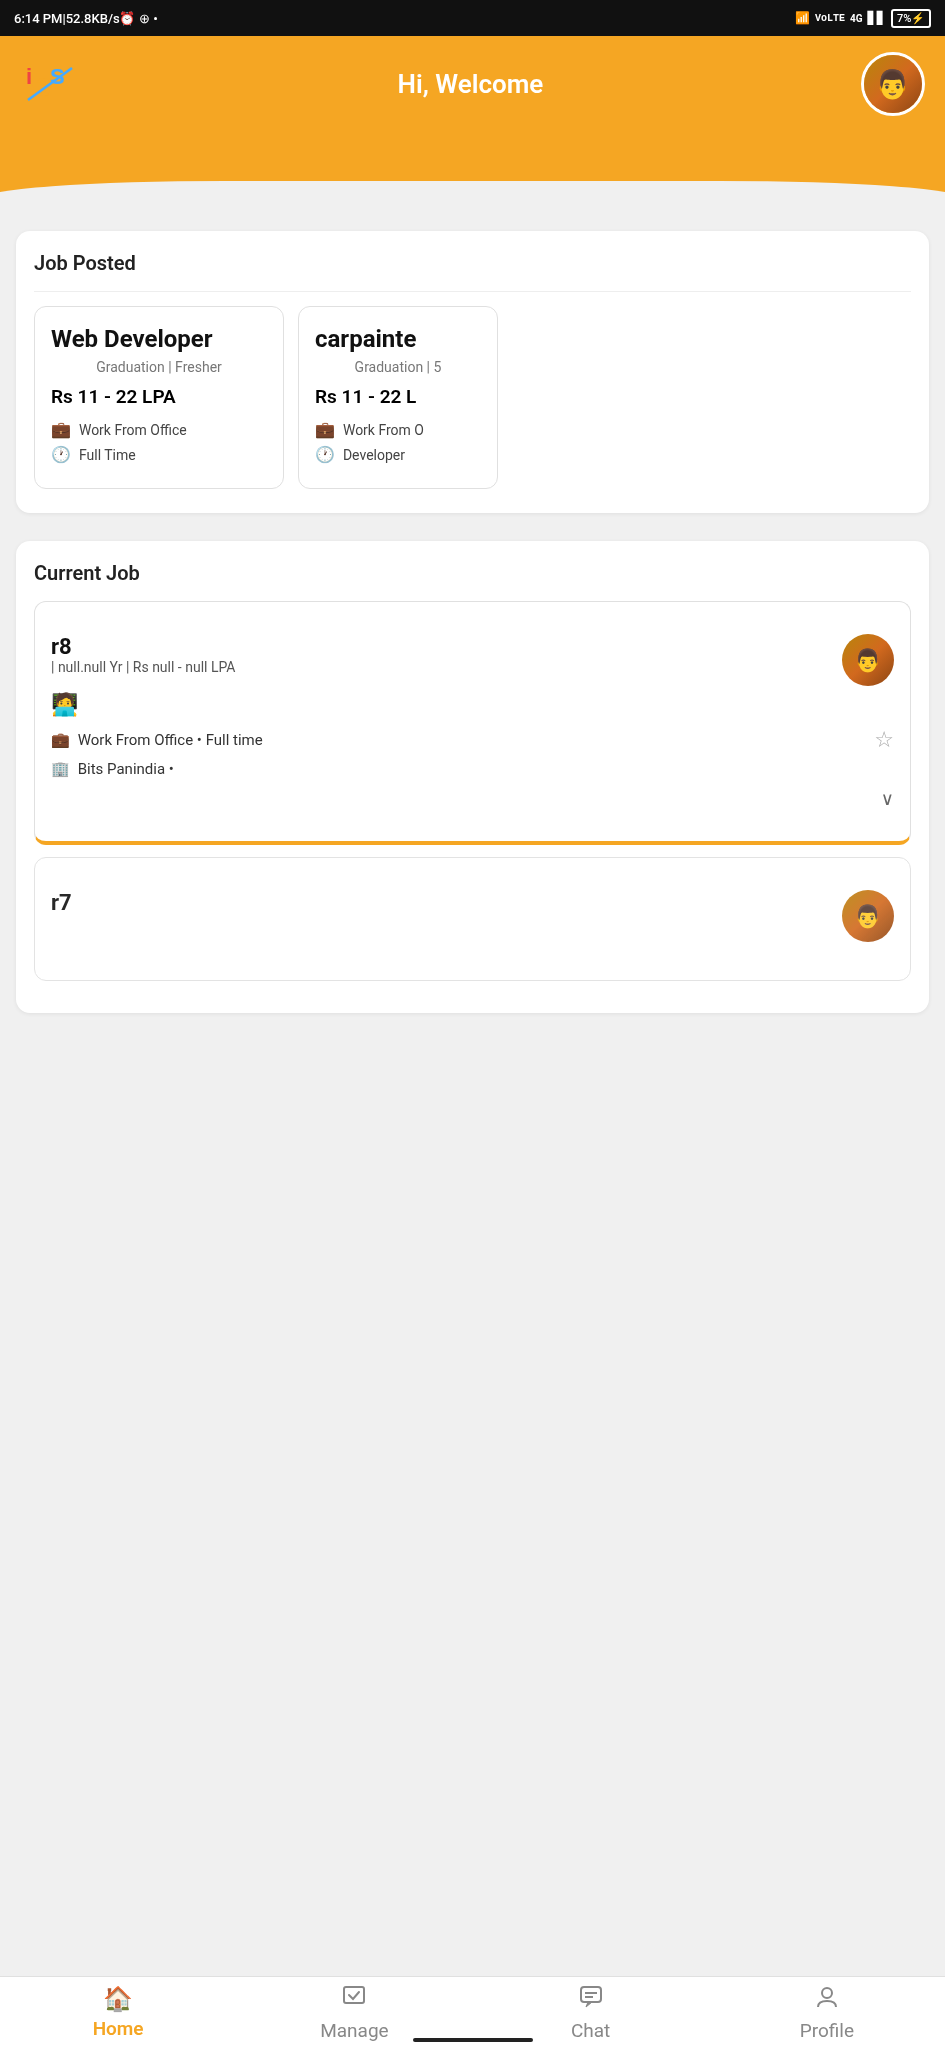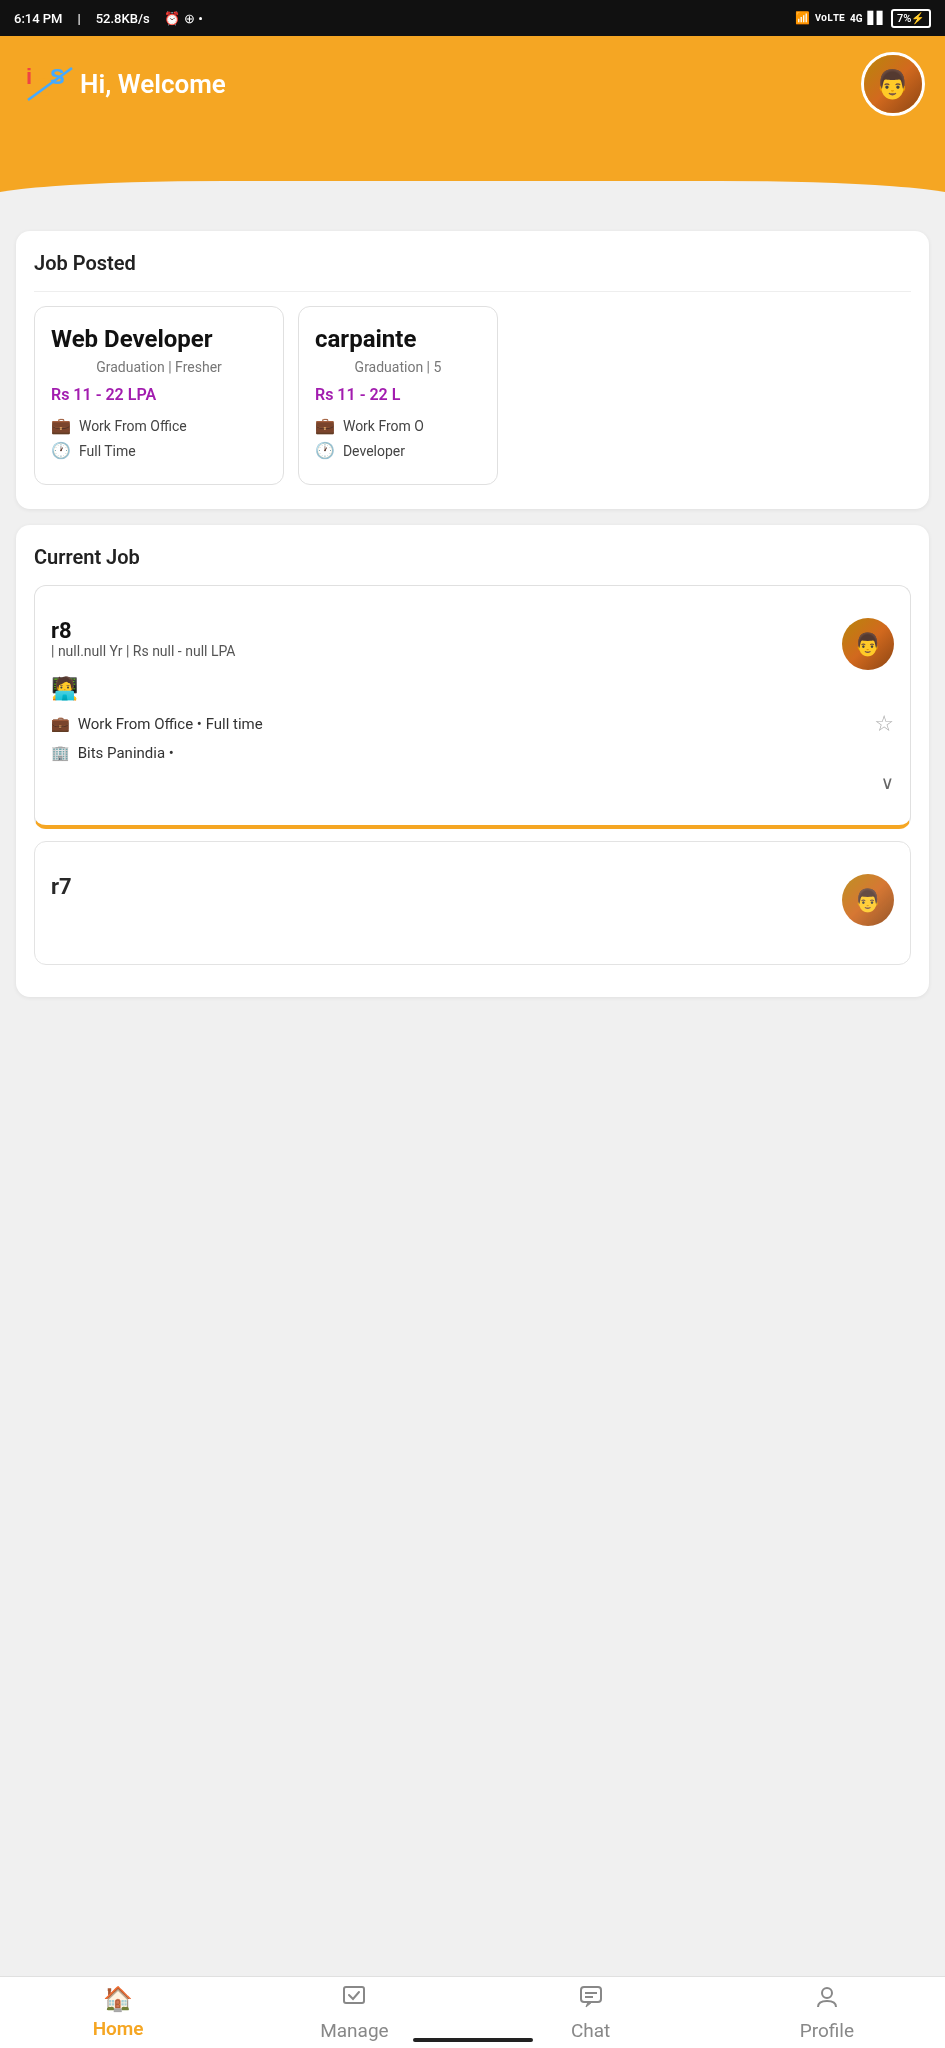--- a/index.html
+++ b/index.html
@@ -17,21 +17,21 @@
       background: #111;
       color: #fff;
       display: flex;
       justify-content: space-between;
       align-items: center;
       padding: 6px 14px;
       font-size: 13px;
       font-weight: 500;
       height: 36px;
     }
-    .status-left { display: flex; align-items: center; gap: 15px; }
+    .status-left { display: flex; align-items: center; gap: 0; }
     .status-right { display: flex; align-items: center; gap: 5px; font-size: 12px; }
 
     
     .header {
       background: #F5A623;
       padding: 16px 20px 70px 20px;
       display: flex;
       align-items: center;
       justify-content: space-between;
       position: relative;
@@ -42,20 +42,21 @@
       display: flex;
       align-items: center;
       justify-content: center;
     }
     .logo-svg { width: 56px; height: 56px; }
     .header-title {
       color: #fff;
       font-size: 26px;
       font-weight: 600;
       flex: 1;
+      text-align: center;
     }
     .header-avatar {
       width: 64px;
       height: 64px;
       border-radius: 50%;
       overflow: hidden;
       border: 3px solid #fff;
       background: #ccc;
     }
     .avatar-img {
@@ -87,21 +88,21 @@
       flex: 1;
       background: transparent;
     }
 
     
     .main-content {
       background: #f0f0f0;
       padding: 14px 16px;
       display: flex;
       flex-direction: column;
-      gap: 16px;
+      gap: 28px;
     }
 
     
     .section-card {
       background: #fff;
       border-radius: 14px;
       padding: 20px 18px;
       box-shadow: 0 1px 4px rgba(0,0,0,0.07);
     }
     .section-title {
@@ -134,22 +135,22 @@
       color: #111;
       margin-bottom: 6px;
     }
     .job-meta {
       font-size: 14px;
       color: #777;
       margin-bottom: 10px;
       text-align: center;
     }
     .job-salary {
-      color: #a21caf;
-      font-size: 16px;
+      color: #000000;
+      font-size: 19px;
       font-weight: 600;
       margin-bottom: 12px;
     }
     .job-detail {
       display: flex;
       align-items: center;
       gap: 8px;
       font-size: 14px;
       color: #444;
       margin-bottom: 6px;

